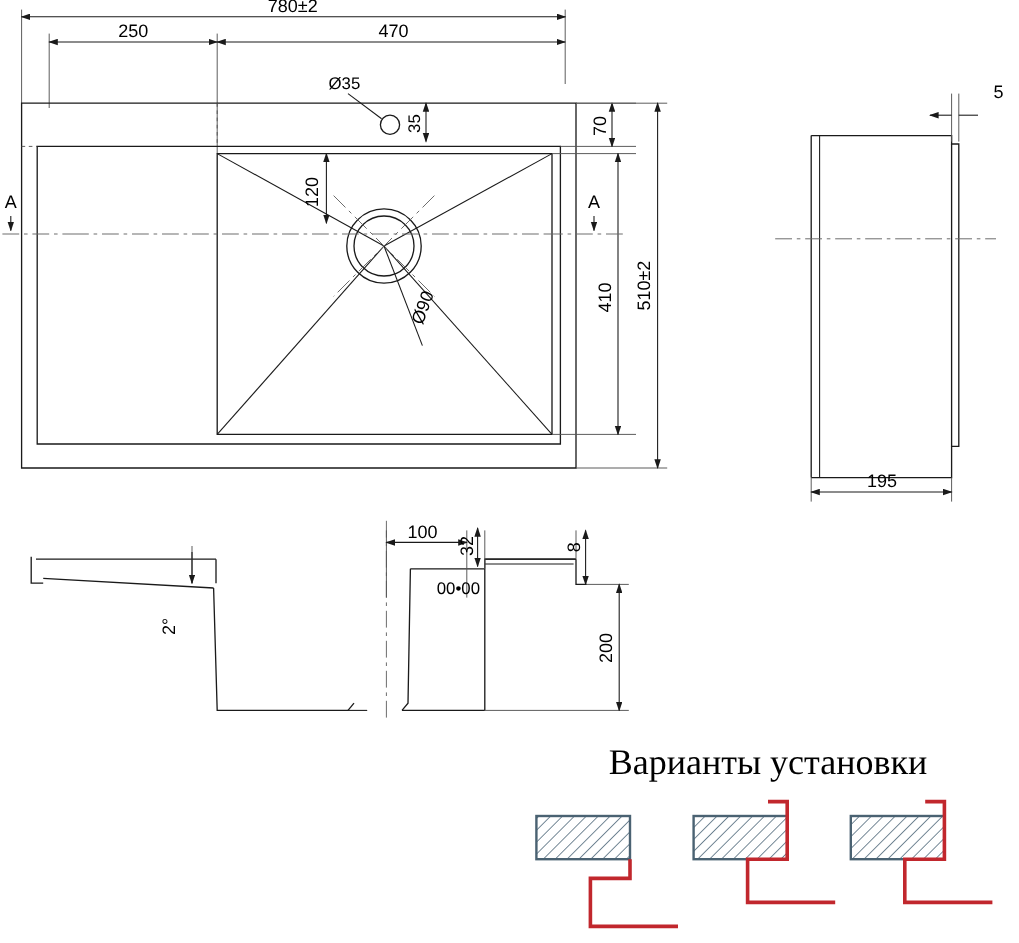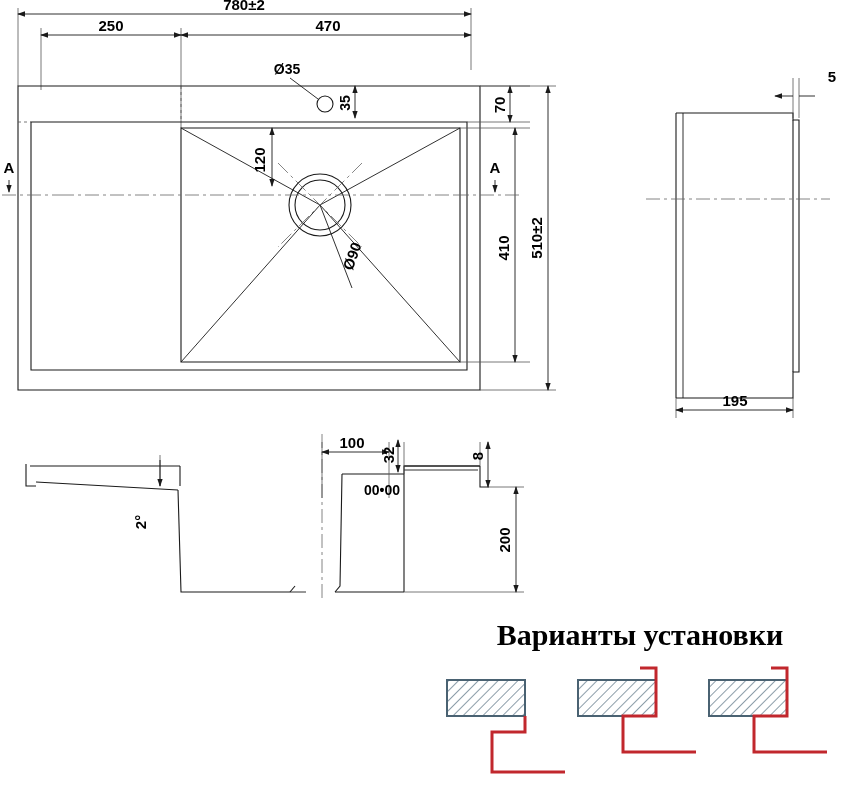--- a/index.html
+++ b/index.html
@@ -14,21 +14,20 @@
     font-family: "Liberation Sans", sans-serif;
     color: #000000;
     overflow: hidden;
   }
   #drawing-root {
     position: absolute;
     left: 0;
     top: 0;
     width: 849px;
     height: 786px;
-    font-weight: bold;
   }
   svg {
     display: block;
   }
   .dim-text {
     font-family: "Liberation Sans", sans-serif;
     font-size: 15px;
     fill: #000000;
   }
   .dim-text-sm {

